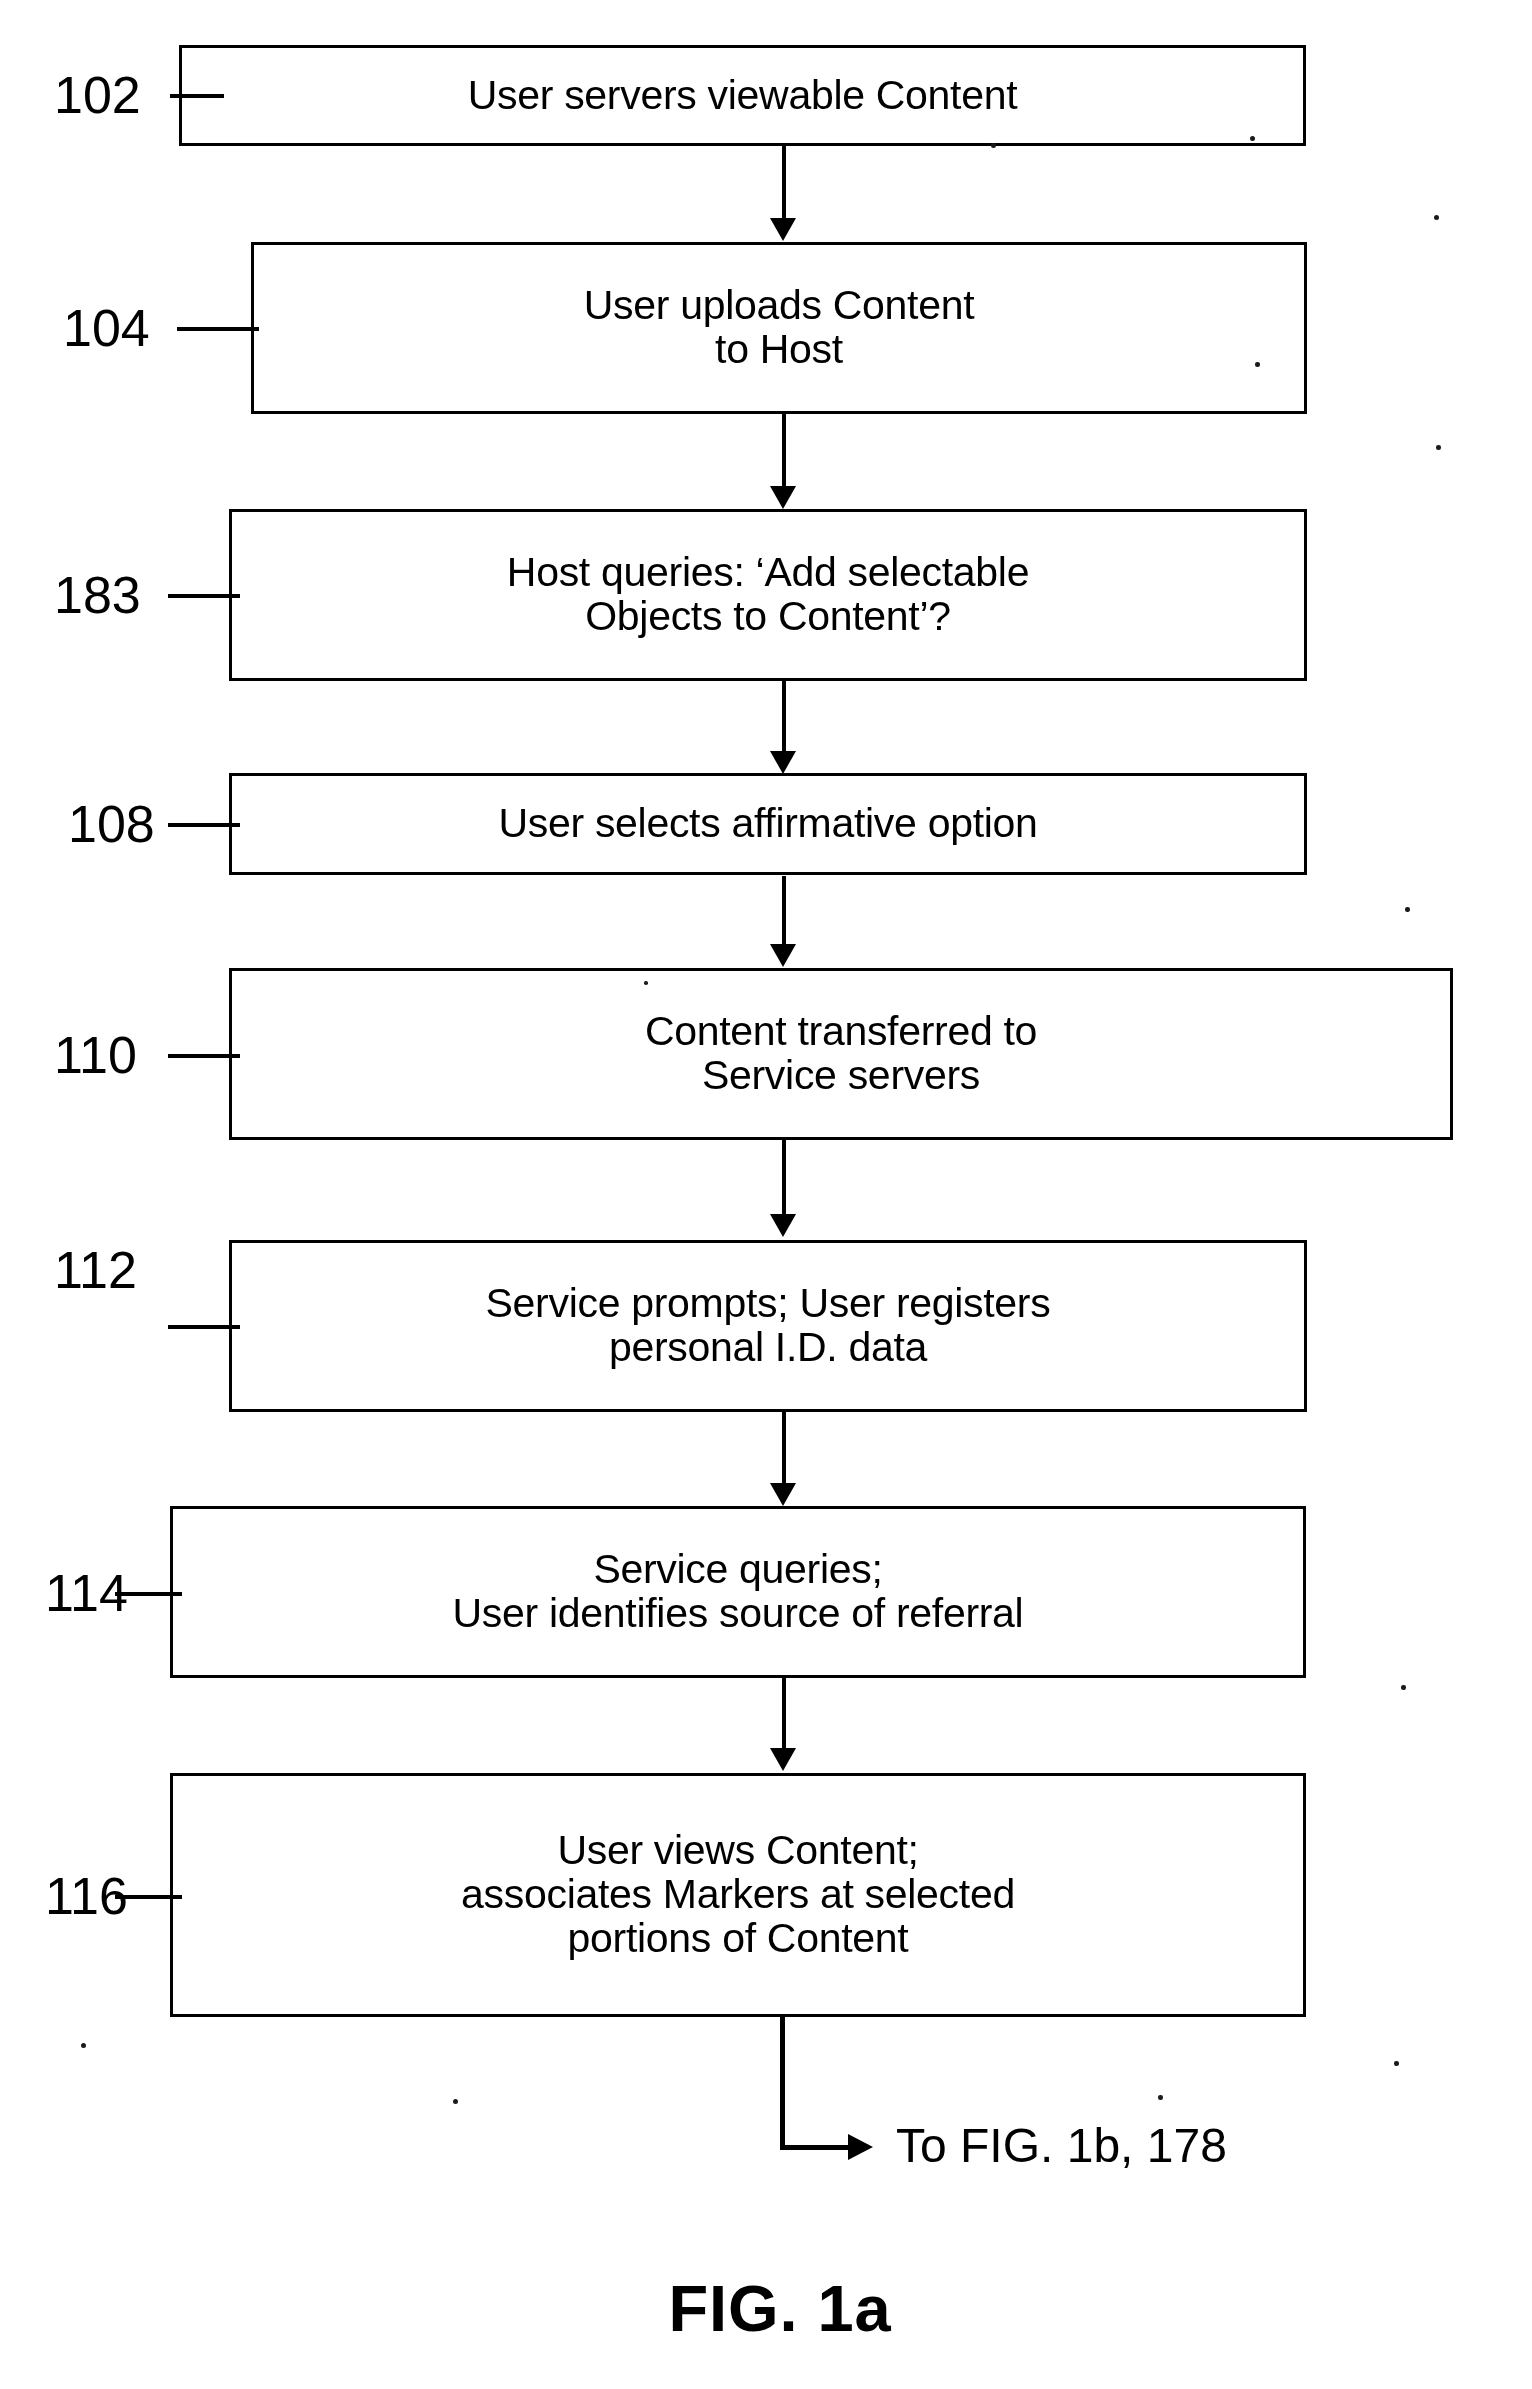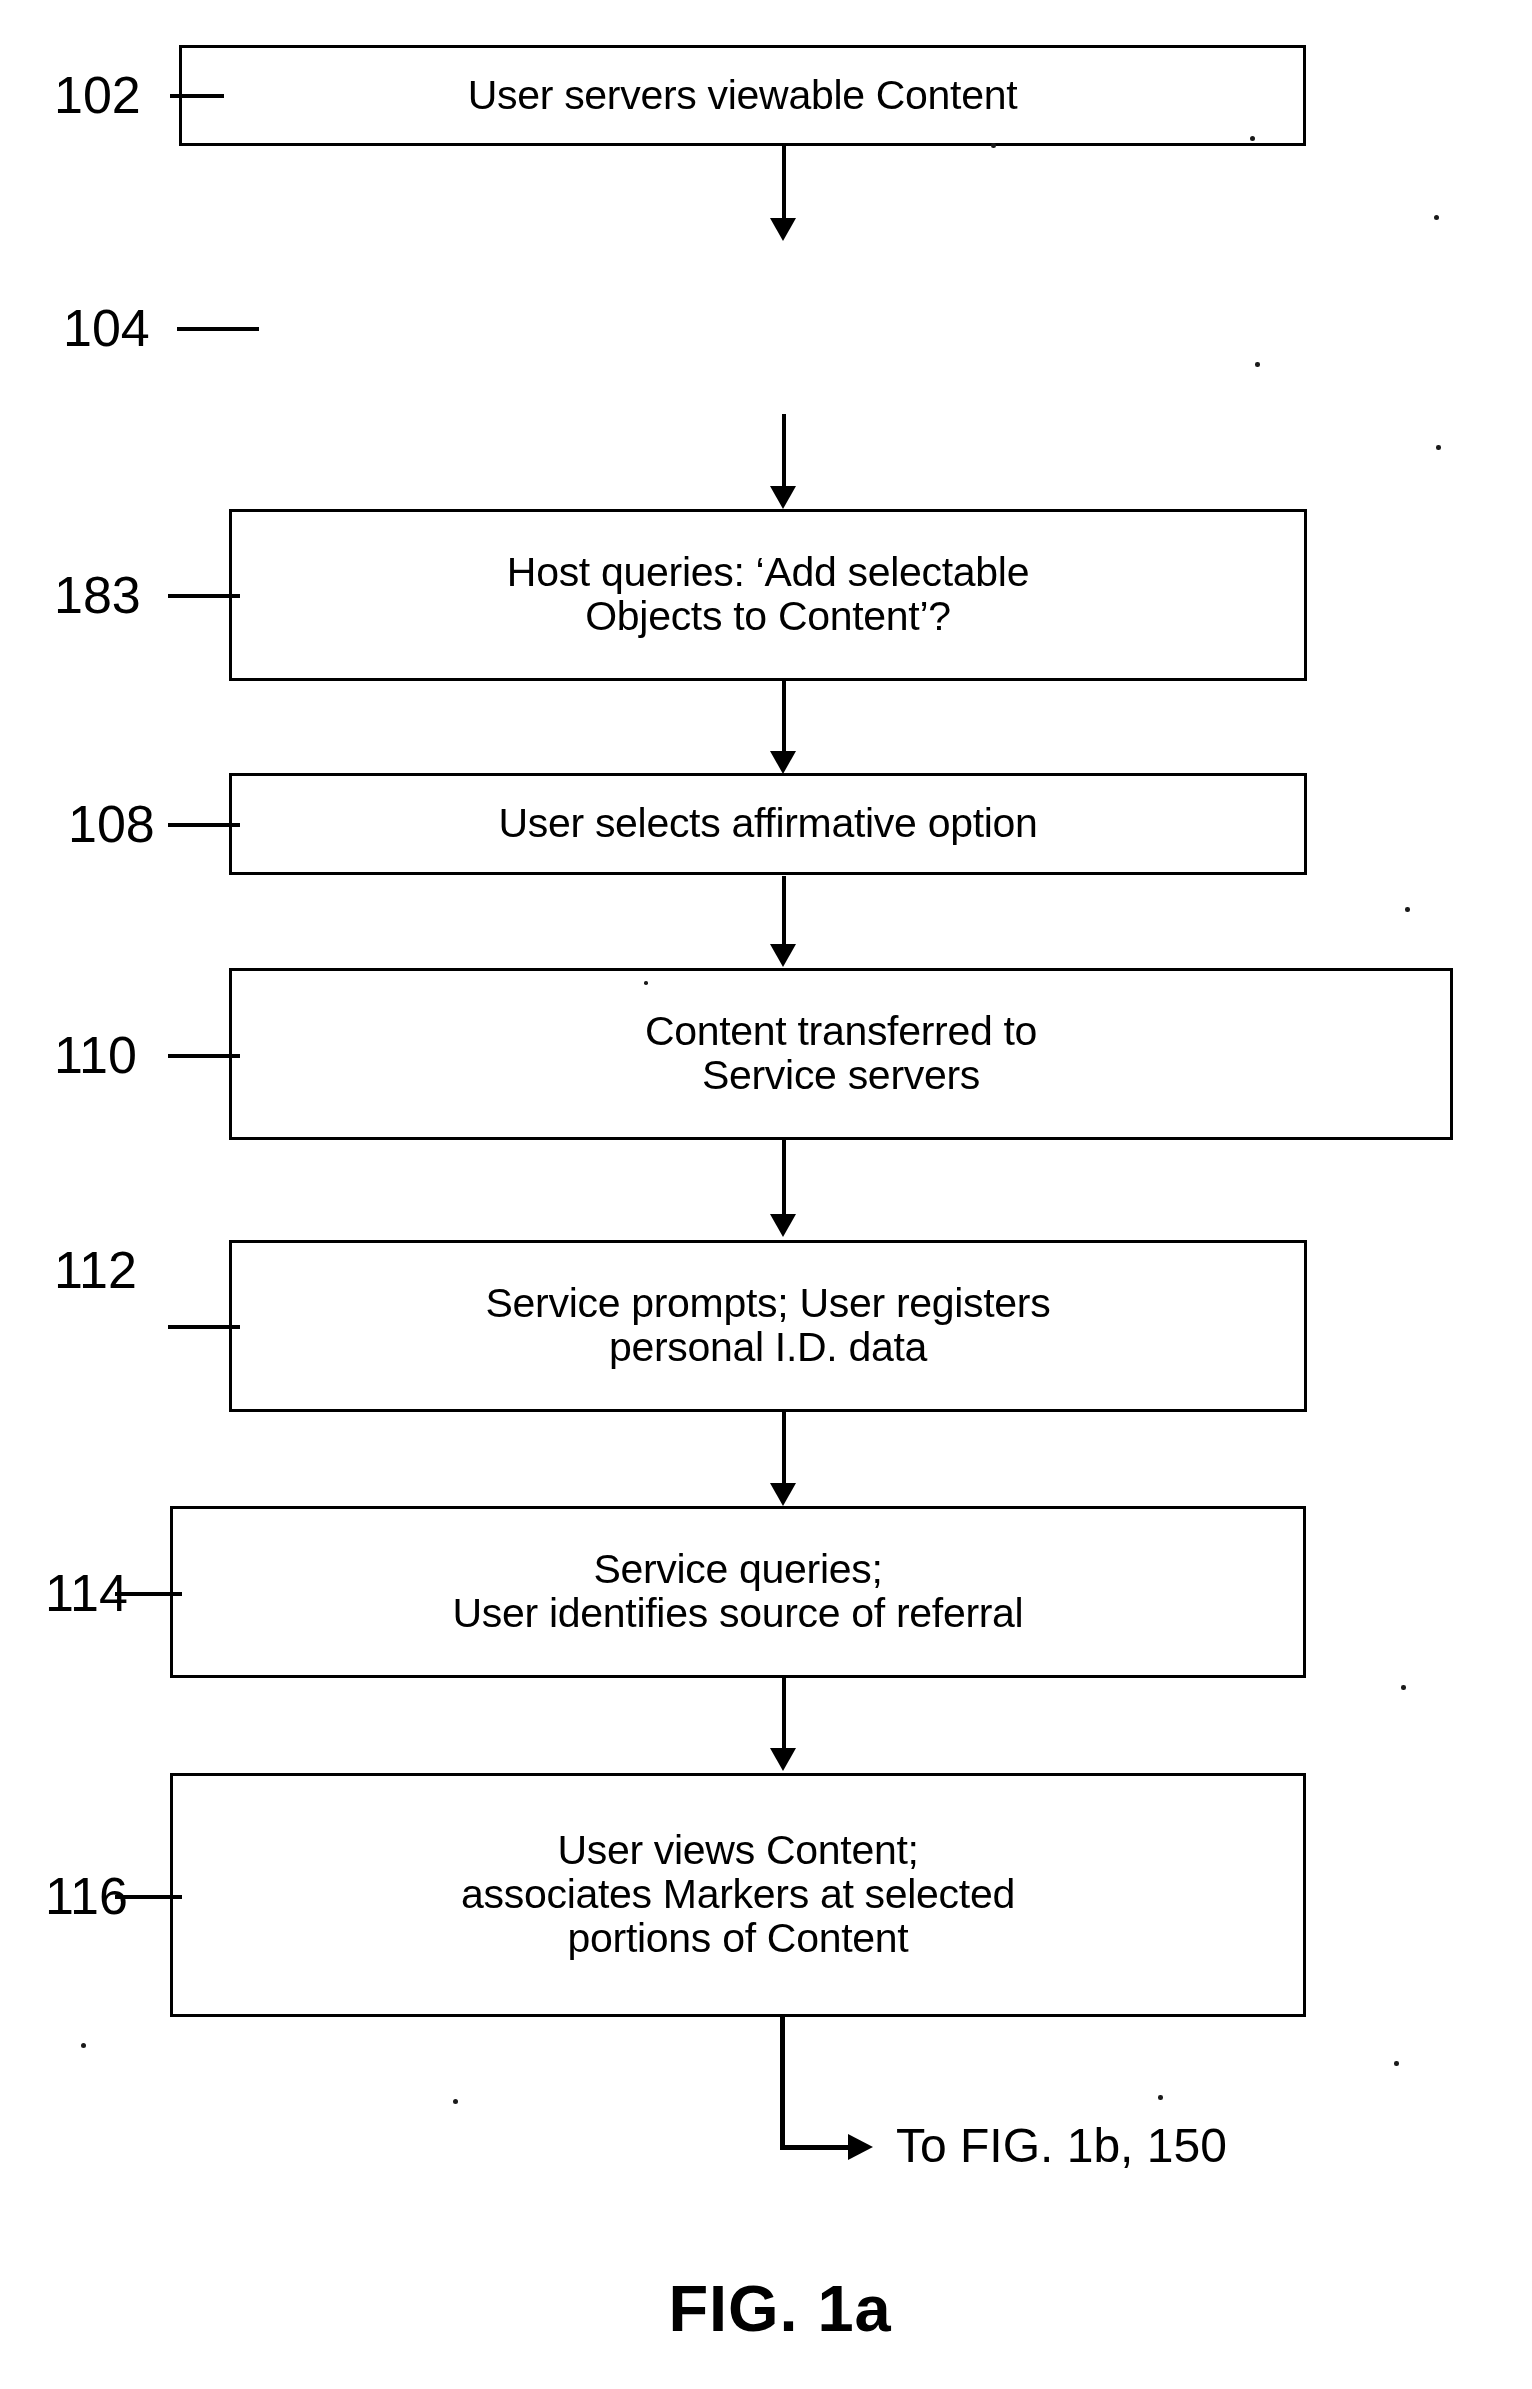--- a/index.html
+++ b/index.html
@@ -127,20 +127,24 @@
 
   <div class="node" style="left:179px; top:45px; width:1127px; height:101px;">
     <div class="node-text">User servers viewable Content</div>
   </div>
   <div class="ref-num" style="left:54px; top:69px; width:99px;">102</div>
   <div class="leader" style="left:170px; top:94px; width:54px;"></div>
 
   <div class="conn" style="left:782px; top:146px; height:73px;"></div>
   <div class="arrow-head" style="left:770px; top:218px;"></div>
 
+  <div class="node" style="left:251px; top:242px; width:1056px; height:172px;">
+    <div class="node-text">User uploads Content
+to Host</div>
+  </div>
   <div class="ref-num" style="left:63px; top:302px; width:99px;">104</div>
   <div class="leader" style="left:177px; top:327px; width:82px;"></div>
 
   <div class="conn" style="left:782px; top:414px; height:73px;"></div>
   <div class="arrow-head" style="left:770px; top:486px;"></div>
 
   <div class="node" style="left:229px; top:509px; width:1078px; height:172px;">
     <div class="node-text">Host queries: ‘Add selectable
 Objects to Content’?</div>
   </div>
@@ -193,21 +197,21 @@
     <div class="node-text">User views Content;
 associates Markers at selected
 portions of Content</div>
   </div>
   <div class="ref-num" style="left:45px; top:1870px; width:99px;">116</div>
   <div class="leader" style="left:115px; top:1895px; width:67px;"></div>
 
   <div class="exit-v" style="left:780px; top:2017px; height:133px;"></div>
   <div class="exit-h" style="left:780px; top:2145px; width:70px;"></div>
   <div class="exit-arrow-head" style="left:848px; top:2134px;"></div>
-  <div class="exit-label" style="left:896px; top:2122px;">To FIG. 1b, 150</div>
+  <div class="exit-label" style="left:896px; top:2122px;">To FIG. 1b, 178</div>
 
   <div class="fig-caption" style="left:502px; top:2276px; width:556px;">FIG. 1a</div>
 
   <div class="speck" style="left:991px; top:143px; width:4.5px; height:4.5px;"></div>
   <div class="speck" style="left:1250px; top:136px; width:5.4px; height:5.4px;"></div>
   <div class="speck" style="left:1434px; top:215px; width:5.4px; height:5.4px;"></div>
   <div class="speck" style="left:1255px; top:362px; width:4.5px; height:4.5px;"></div>
   <div class="speck" style="left:1436px; top:445px; width:4.5px; height:4.5px;"></div>
   <div class="speck" style="left:1405px; top:907px; width:4.5px; height:4.5px;"></div>
   <div class="speck" style="left:1401px; top:1685px; width:4.5px; height:4.5px;"></div>

